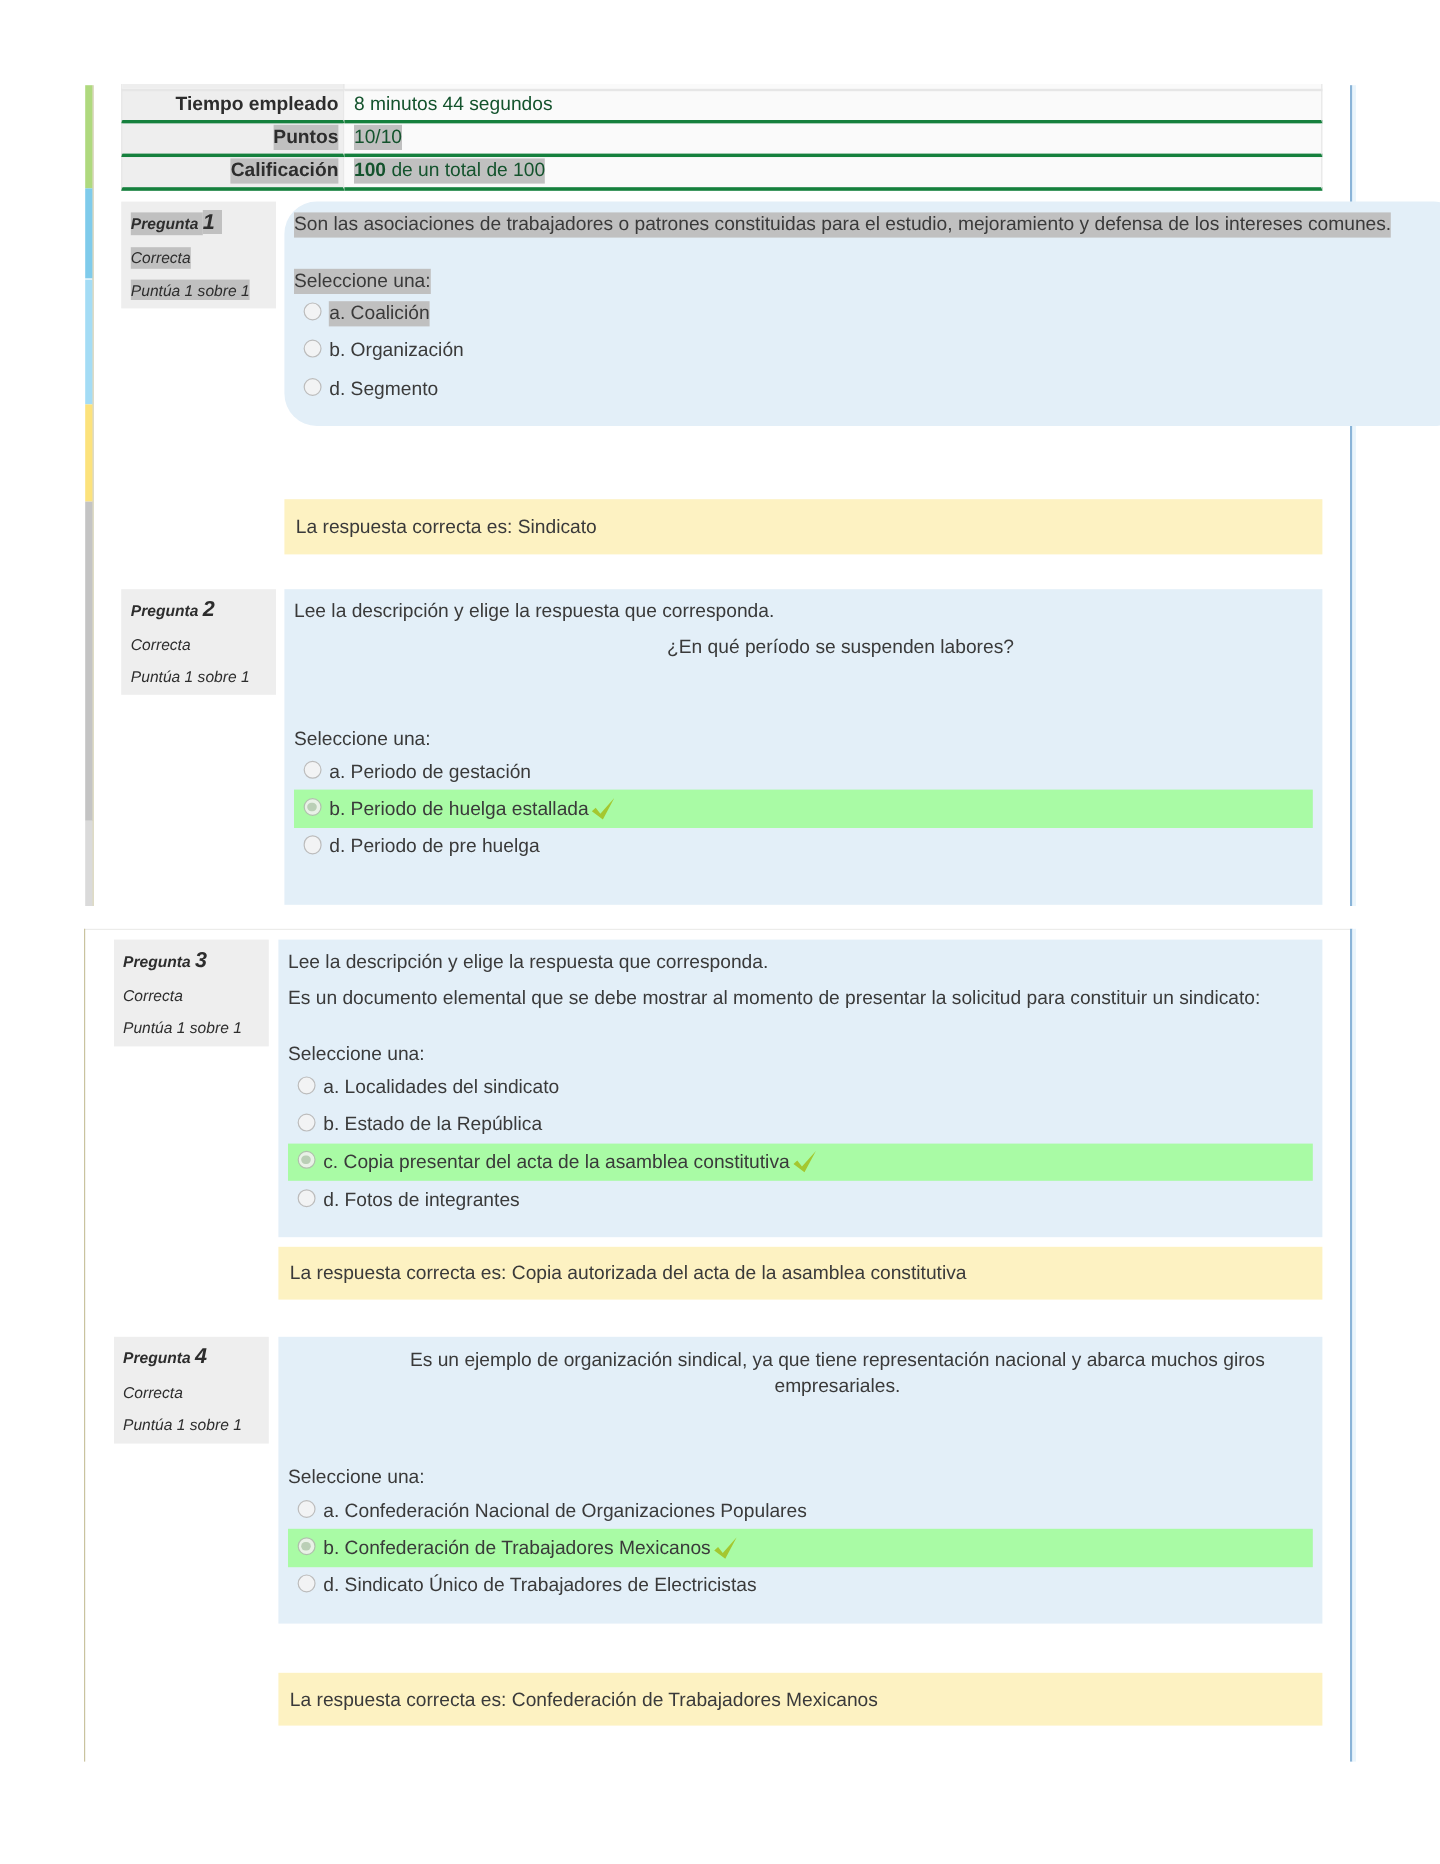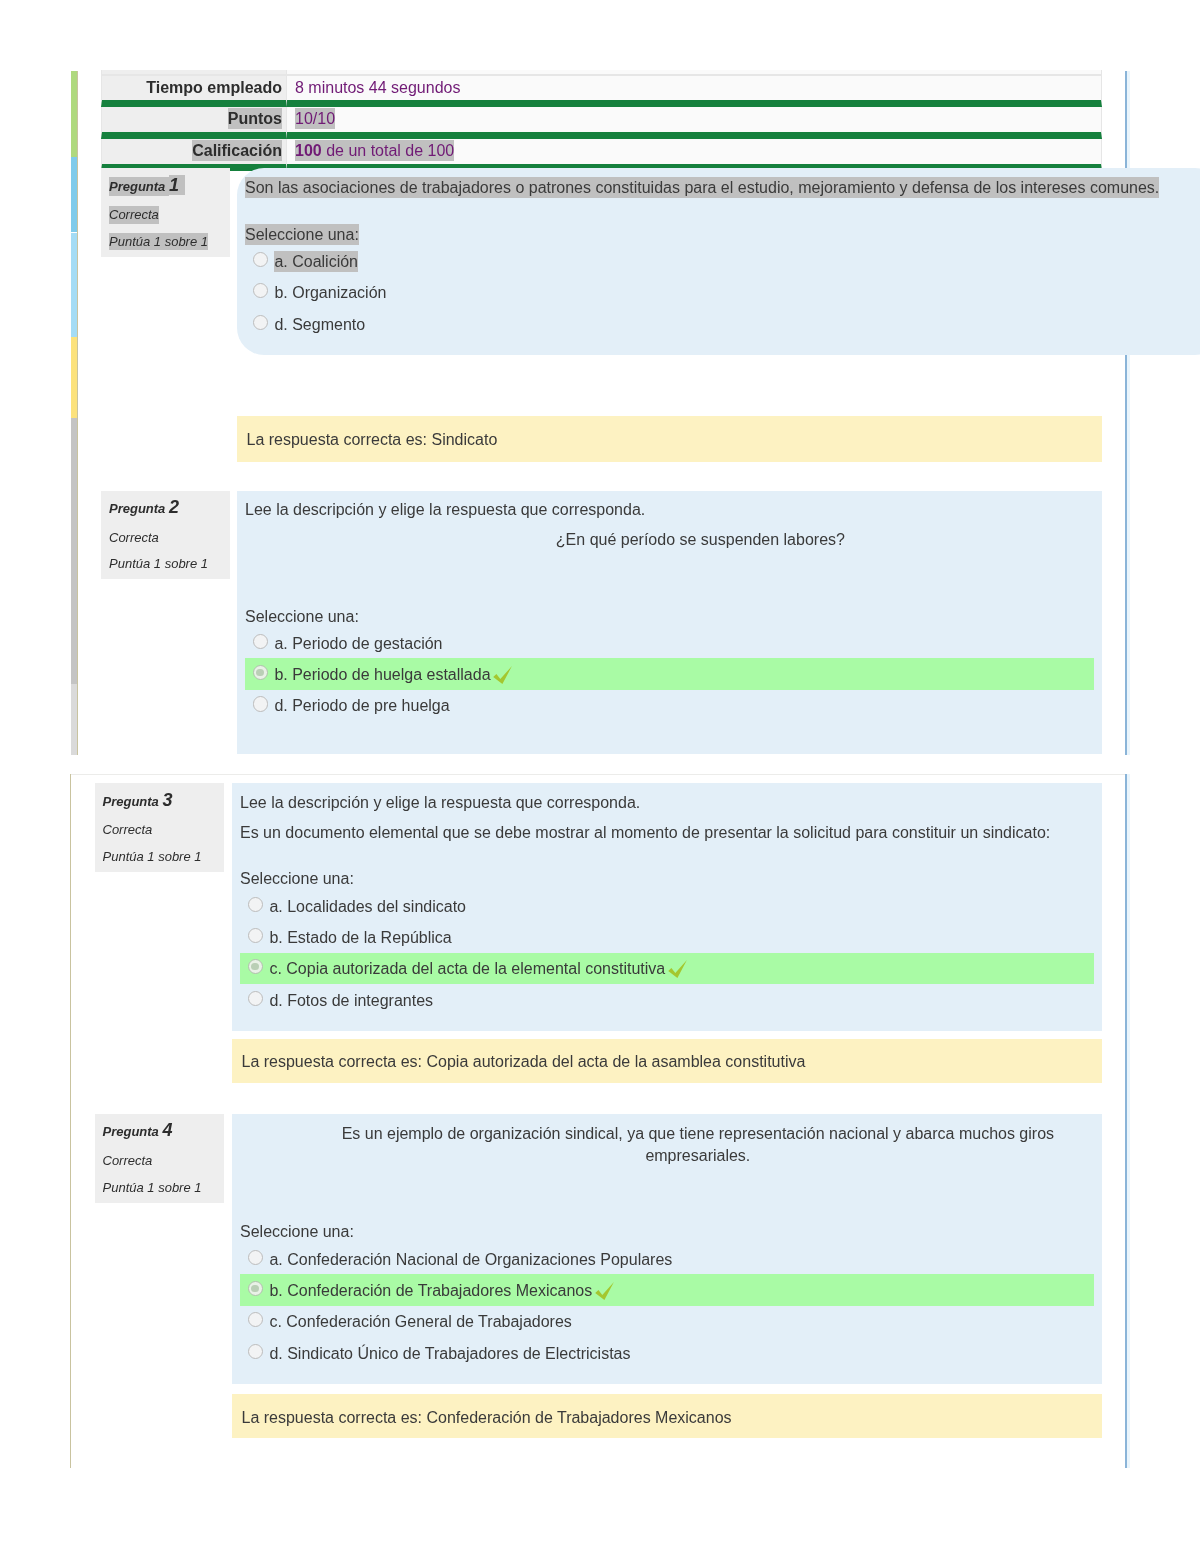--- a/index.html
+++ b/index.html
@@ -14,24 +14,24 @@
   .sheet-bt{position:absolute;height:1px;background:#ececea;}
   .sheet-sh{position:absolute;width:3px;background:#eaf5fc;}
 
   
   .bar{position:absolute;left:71px;width:6px;}
 
   
   .summary-sliver{position:absolute;left:101px;top:70.2px;height:4.4px;width:1001px;box-sizing:border-box;border-left:1px solid #e6e6e6;border-right:1px solid #e6e6e6;border-bottom:1px solid #e6e6e6;background:#fafafa;}
   .summary-sliver i{position:absolute;left:0;top:0;bottom:0;width:185px;background:#eeeeee;border-right:1px solid #e6e6e6;box-sizing:border-box;}
   table.summary{position:absolute;left:101px;top:74.6px;width:1001px;border-collapse:separate;border-spacing:0;font-size:16px;line-height:22px;}
-  table.summary td{border-bottom:7px solid #15803d;border-right:1px solid #e6e6e6;padding:1px 8px 1.7px 8px;height:22px;vertical-align:middle;box-sizing:border-box;}
+  table.summary td{border-bottom:3px solid #15803d;border-right:1px solid #e6e6e6;padding:1px 8px 1.7px 8px;height:22px;vertical-align:middle;box-sizing:border-box;}
   table.summary tr:first-child td{border-top:1px solid #e6e6e6;}
   table.summary td.k{border-left:1px solid #e6e6e6;background:#eeeeee;text-align:right;font-weight:bold;color:#2d2d2d;width:186px;padding-right:4px;}
-  table.summary td.v{background:#fafafa;color:#701a75;}
+  table.summary td.v{background:#fafafa;color:#14532d;}
   .hl{background:#c0c0c0;padding:1.9px 0;}
   .info .no .hl{padding-top:2.03px;padding-bottom:2.03px;}
   .info .no .n.hl{padding:0.1px 0;padding-right:5.5px;}
   .info .st .hl,.info .gr .hl{padding:1.28px 0;}
 
   
   .q{position:absolute;left:101px;}
   .q .info{position:absolute;left:0;top:0;width:128.5px;background:#eeeeee;box-sizing:border-box;padding:6.35px 0 7.1px 8px;font-size:13px;line-height:17.5px;color:#2d2d2d;font-style:italic;}
   .q .info .no{font-weight:bold;white-space:nowrap;line-height:20.85px;}
   .q .info .no > span:first-child{padding-right:3.7px;}
@@ -144,21 +144,21 @@
           <div class="st"><span>Correcta</span></div>
           <div class="gr"><span>Puntúa 1 sobre 1</span></div>
         </div>
         <div class="content" style="left: 137.5px; width: 869.7px;">
           <p><span>Lee la descripción y elige la respuesta que corresponda.</span></p>
           <p><span>Es un documento elemental que se debe mostrar al momento de presentar la solicitud para constituir un sindicato:</span></p>
           <div class="prompt"><span>Seleccione una:</span></div>
           <div class="opts">
             <div class="opt"><span class="rad"></span><span>a. Localidades del sindicato</span></div>
             <div class="opt"><span class="rad"></span><span>b. Estado de la República</span></div>
-            <div class="opt ok"><span class="rad on"></span><span>c. Copia autorizada del acta de la elemental constitutiva</span><span class="tick"><svg viewBox="0 0 20 19" width="20" height="19">
+            <div class="opt ok"><span class="rad on"></span><span>c. Copia presentar del acta de la asamblea constitutiva</span><span class="tick"><svg viewBox="0 0 20 19" width="20" height="19">
                   <path d="M0.2 11.0 L3.4 8.1 L7.3 13.1 L18.9 0.1 L9.4 17.9 Z" fill="#a4c730"></path>
                 </svg></span></div>
             <div class="opt"><span class="rad"></span><span>d. Fotos de integrantes</span></div>
           </div>
         </div>
       </div>
       <div class="q" style="top: 1038.9px; left: 94.5px; width: 1001px; height: 1px;">
         <div class="fb" style="top: 0px; left: 137.5px; width: 869.7px; position: absolute; height: 44px;"><span>La respuesta correcta es: Copia autorizada del acta de la asamblea constitutiva</span></div>
       </div>
       <div class="q" style="top: 1114px; left: 94.5px; width: 1001px;">
@@ -169,21 +169,20 @@
         </div>
         <div class="content" style="left: 137.5px; width: 869.7px;">
           <p class="indent"><span>Es un ejemplo de organización sindical, ya que tiene representación nacional y abarca muchos giros empresariales.</span></p>
           <p><span>&nbsp;</span></p>
           <div class="prompt"><span>Seleccione una:</span></div>
           <div class="opts">
             <div class="opt"><span class="rad"></span><span>a. Confederación Nacional de Organizaciones Populares</span></div>
             <div class="opt ok"><span class="rad on"></span><span>b. Confederación de Trabajadores Mexicanos</span><span class="tick"><svg viewBox="0 0 20 19" width="20" height="19">
                   <path d="M0.2 11.0 L3.4 8.1 L7.3 13.1 L18.9 0.1 L9.4 17.9 Z" fill="#a4c730"></path>
                 </svg></span></div>
-            <div class="opt"><span class="rad"></span><span>c. Confederación General de Trabajadores</span></div>
             <div class="opt"><span class="rad"></span><span>d. Sindicato Único de Trabajadores de Electricistas</span></div>
           </div>
         </div>
       </div>
       <div class="q" style="top: 1394px; left: 94.5px; width: 1001px; height: 1px;">
         <div class="fb" style="top: 0px; left: 137.5px; width: 869.7px; position: absolute; height: 44px;"><span>La respuesta correcta es: Confederación de Trabajadores Mexicanos</span></div>
       </div>
     </div>
 </div>
 

